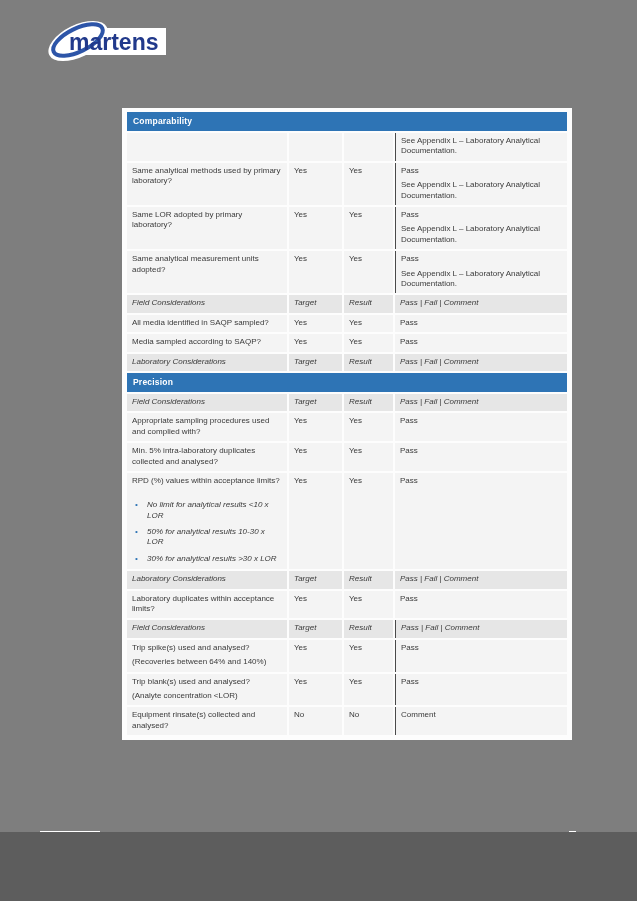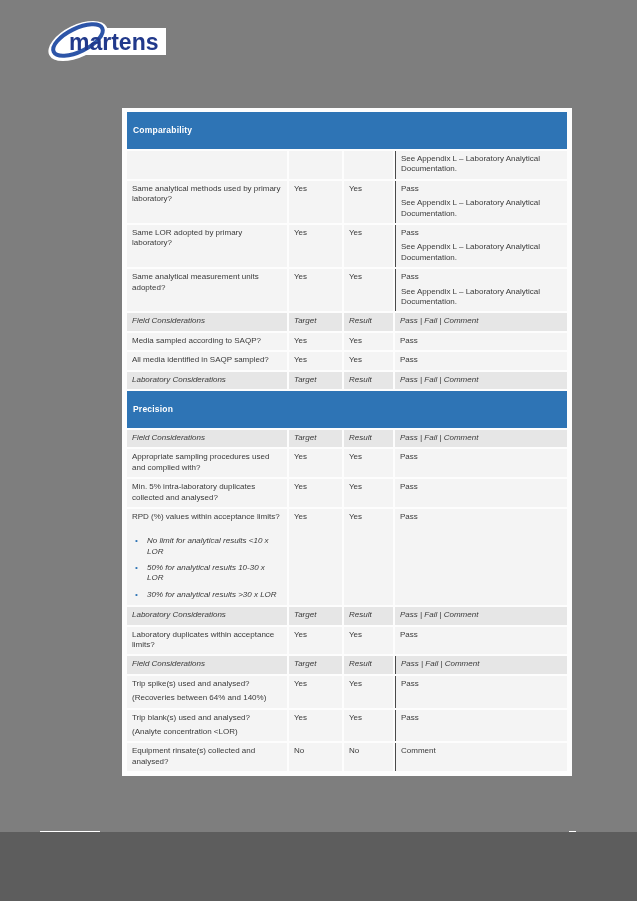--- a/index.html
+++ b/index.html
@@ -15,21 +15,21 @@
     position:absolute;left:122px;top:108px;width:444px;
     background:#fdfdfd;padding:2px 3px 3px 3px;
   }
   table.qa{border-collapse:separate;border-spacing:2px;width:444px;table-layout:fixed;}
   table.qa td{
     vertical-align:top;font-size:8px;line-height:1.3;
     padding:3px 5px 4px 5px;background:#f4f4f4;color:#3a3a3a;
   }
   table.qa td.section{
     background:#2e74b5;color:#ffffff;font-weight:bold;font-size:8.5px;
-    padding:13px 6px;letter-spacing:.2px;
+    padding:4px 6px;letter-spacing:.2px;
   }
   table.qa tr.sub td{background:#e6e6e6;font-style:italic;}
   table.qa td p{margin:0 0 4px 0;}
   table.qa td p:last-child{margin-bottom:0;}
   table.qa td.cbar{border-left:1.5px solid #4a4a4a;}
   table.qa ul{margin:14px 0 0 0;padding:0;list-style:none;font-style:italic;}
   table.qa li{position:relative;padding-left:15px;margin-bottom:6px;}
   table.qa li:last-child{margin-bottom:1px;}
   table.qa li::before{content:"\2022";position:absolute;left:3px;top:0;color:#2e74b5;}
   
@@ -117,31 +117,31 @@
               <p>Field Considerations</p>
             </td>
             <td>Target</td>
             <td>Result</td>
             <td>
               <p>Pass  |  Fail  |  Comment</p>
             </td>
           </tr>
           <tr>
             <td>
+              <p>All media identified in SAQP sampled?</p>
+            </td>
+            <td>Yes</td>
+            <td>Yes</td>
+            <td>
+              <p>Pass</p>
+            </td>
+          </tr>
+          <tr>
+            <td>
               <p>Media sampled according to SAQP?</p>
-            </td>
-            <td>Yes</td>
-            <td>Yes</td>
-            <td>
-              <p>Pass</p>
-            </td>
-          </tr>
-          <tr>
-            <td>
-              <p>All media identified in SAQP sampled?</p>
             </td>
             <td>Yes</td>
             <td>Yes</td>
             <td>
               <p>Pass</p>
             </td>
           </tr>
           <tr class="sub">
             <td>
               <p>Laboratory Considerations</p>

